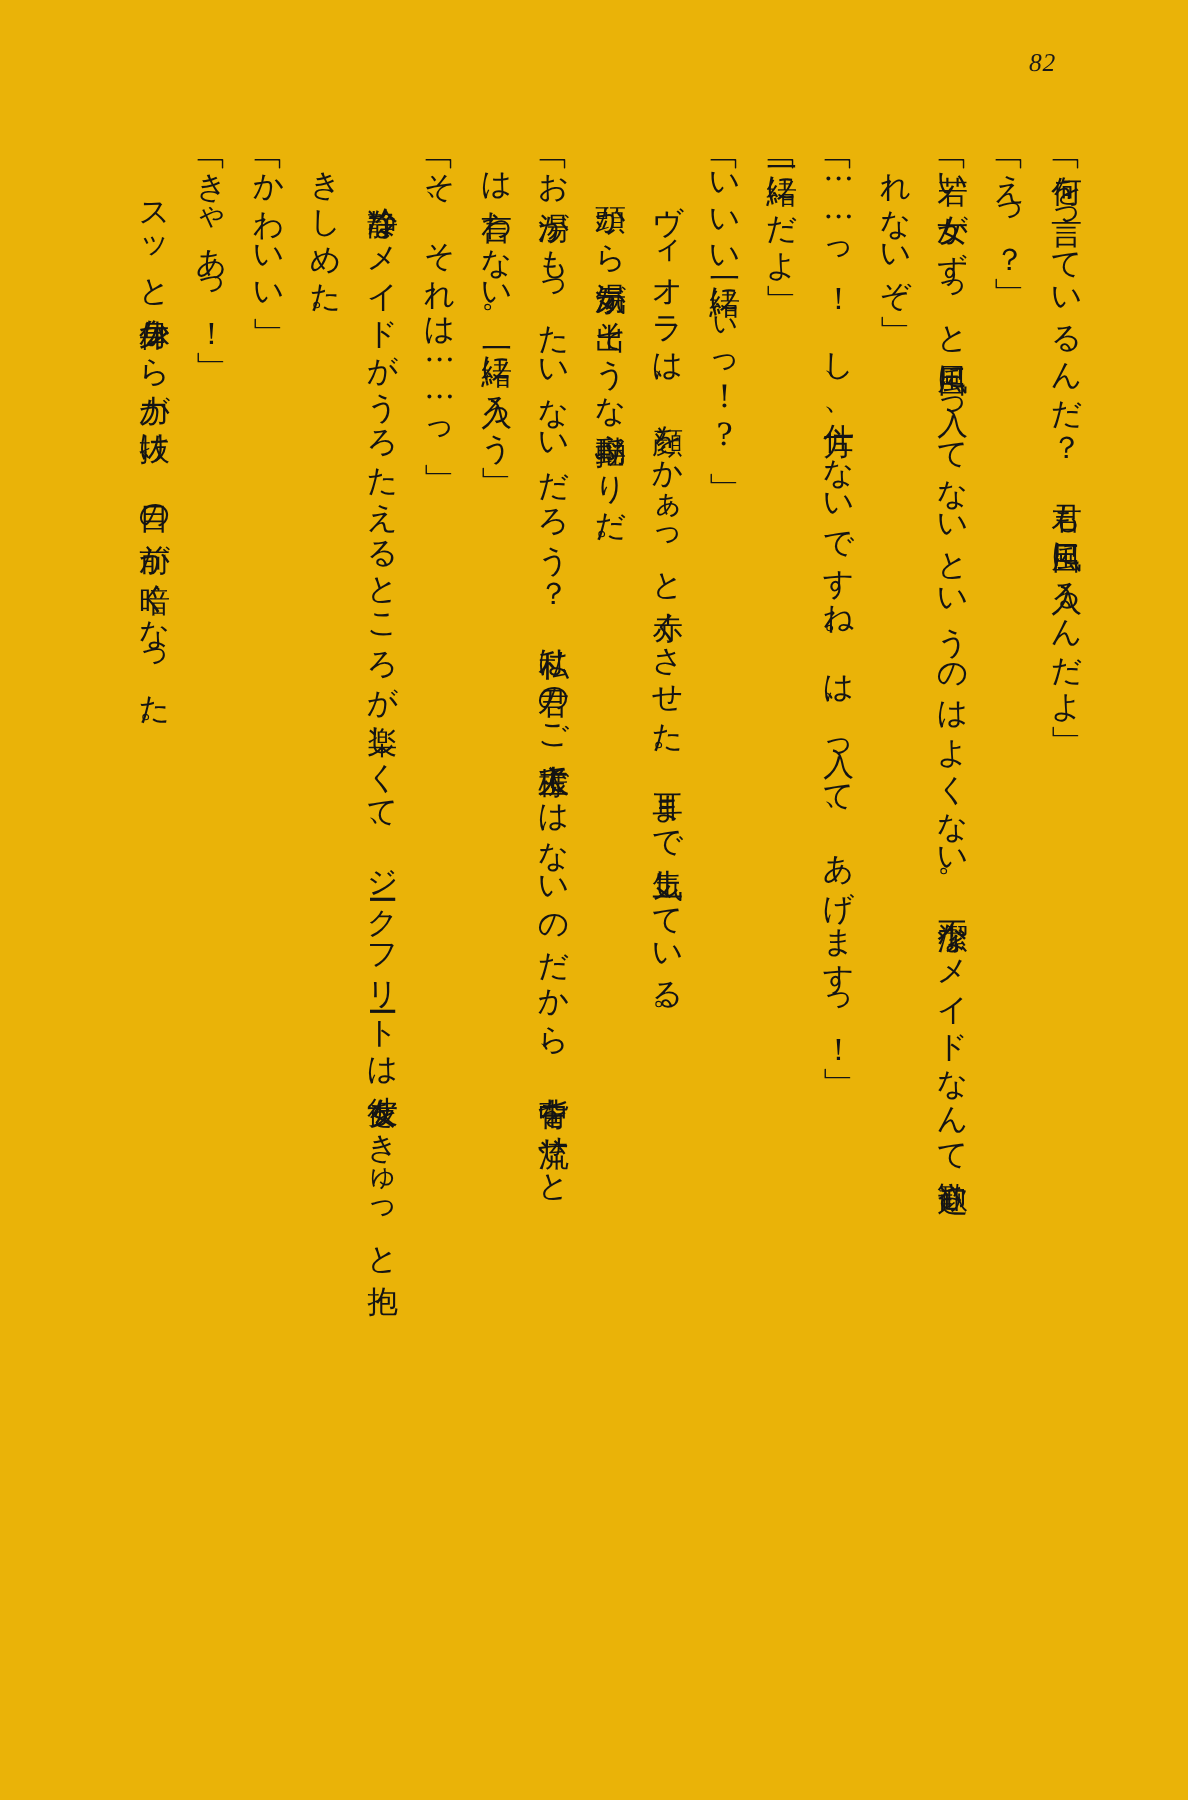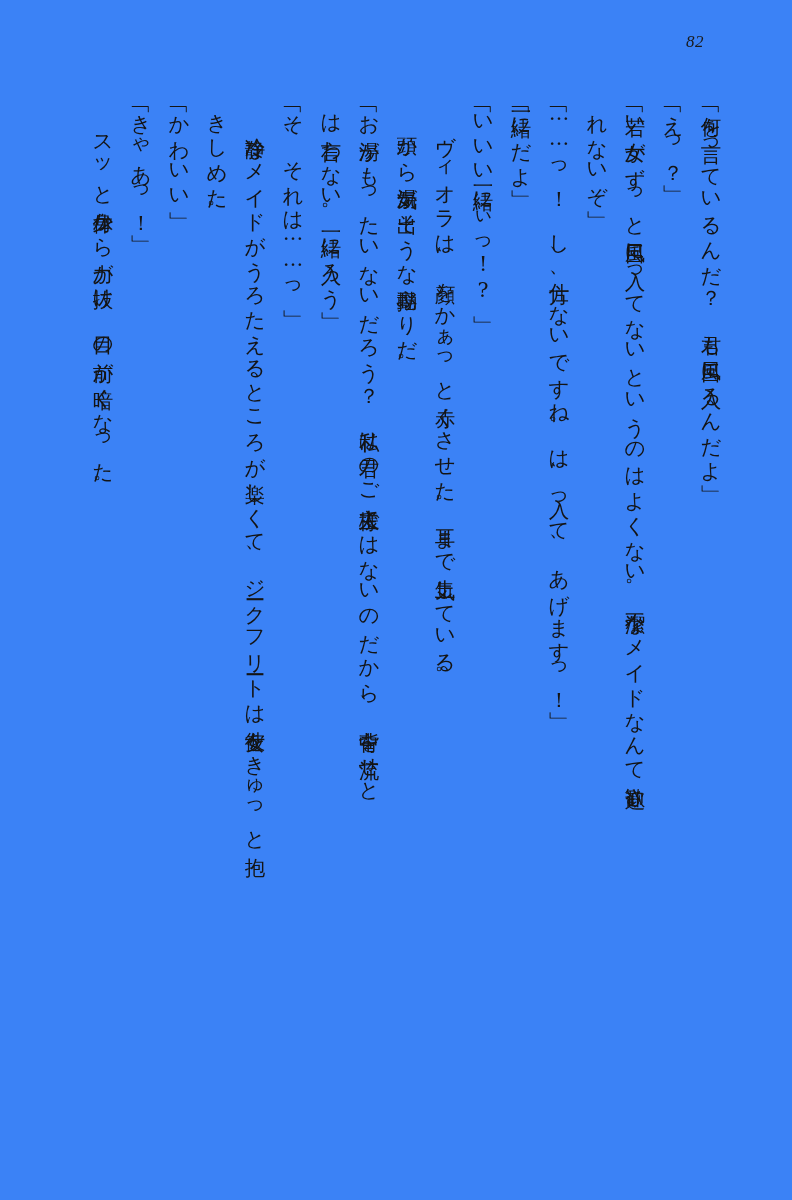--- a/index.html
+++ b/index.html
@@ -11,21 +11,21 @@
     width: 792px;
     height: 1200px;
     font-family: "Liberation Serif", "DejaVu Serif", serif;
     color: #111111;
     overflow: hidden;
   }
   .page {
     position: relative;
     width: 792px;
     height: 1200px;
-    background: #3b82f6;
+    background: #eab308;
     box-sizing: border-box;
   }
   .page-number {
     position: absolute;
     top: 32px;
     right: 88px;
     font-family: "Liberation Serif", "DejaVu Serif", serif;
     font-style: italic;
     font-size: 17px;
     color: #1a1a1a;

